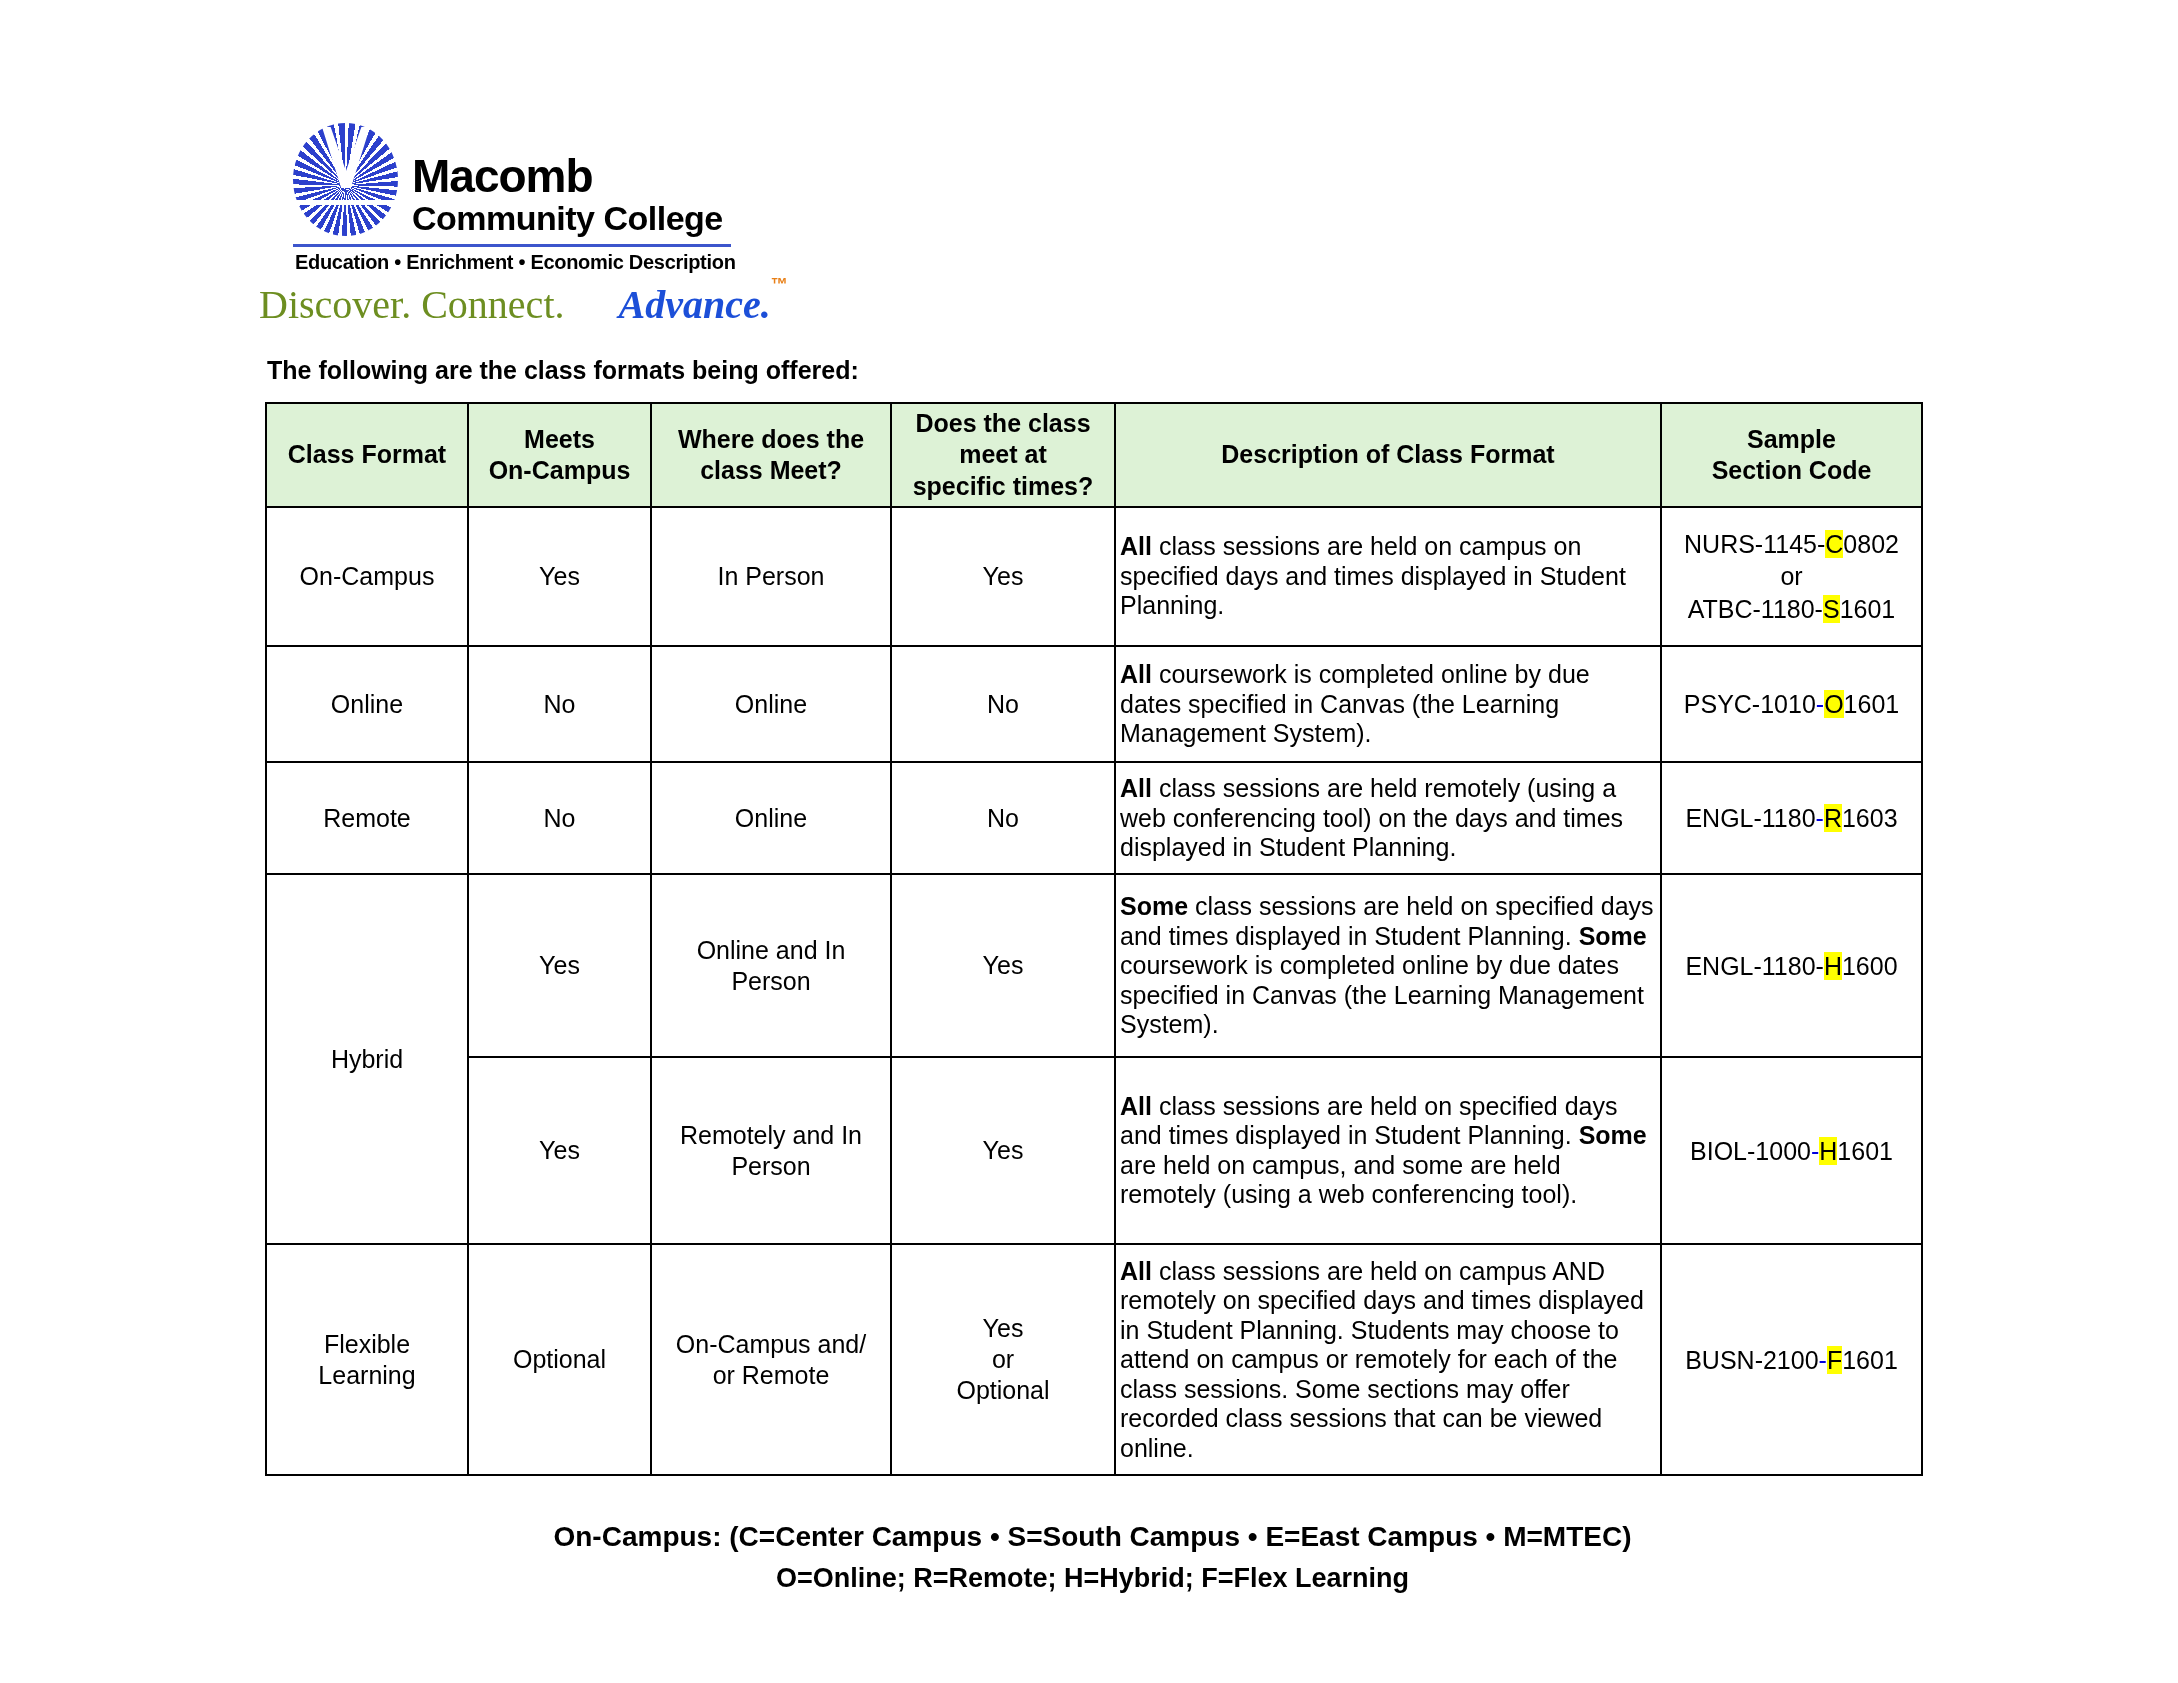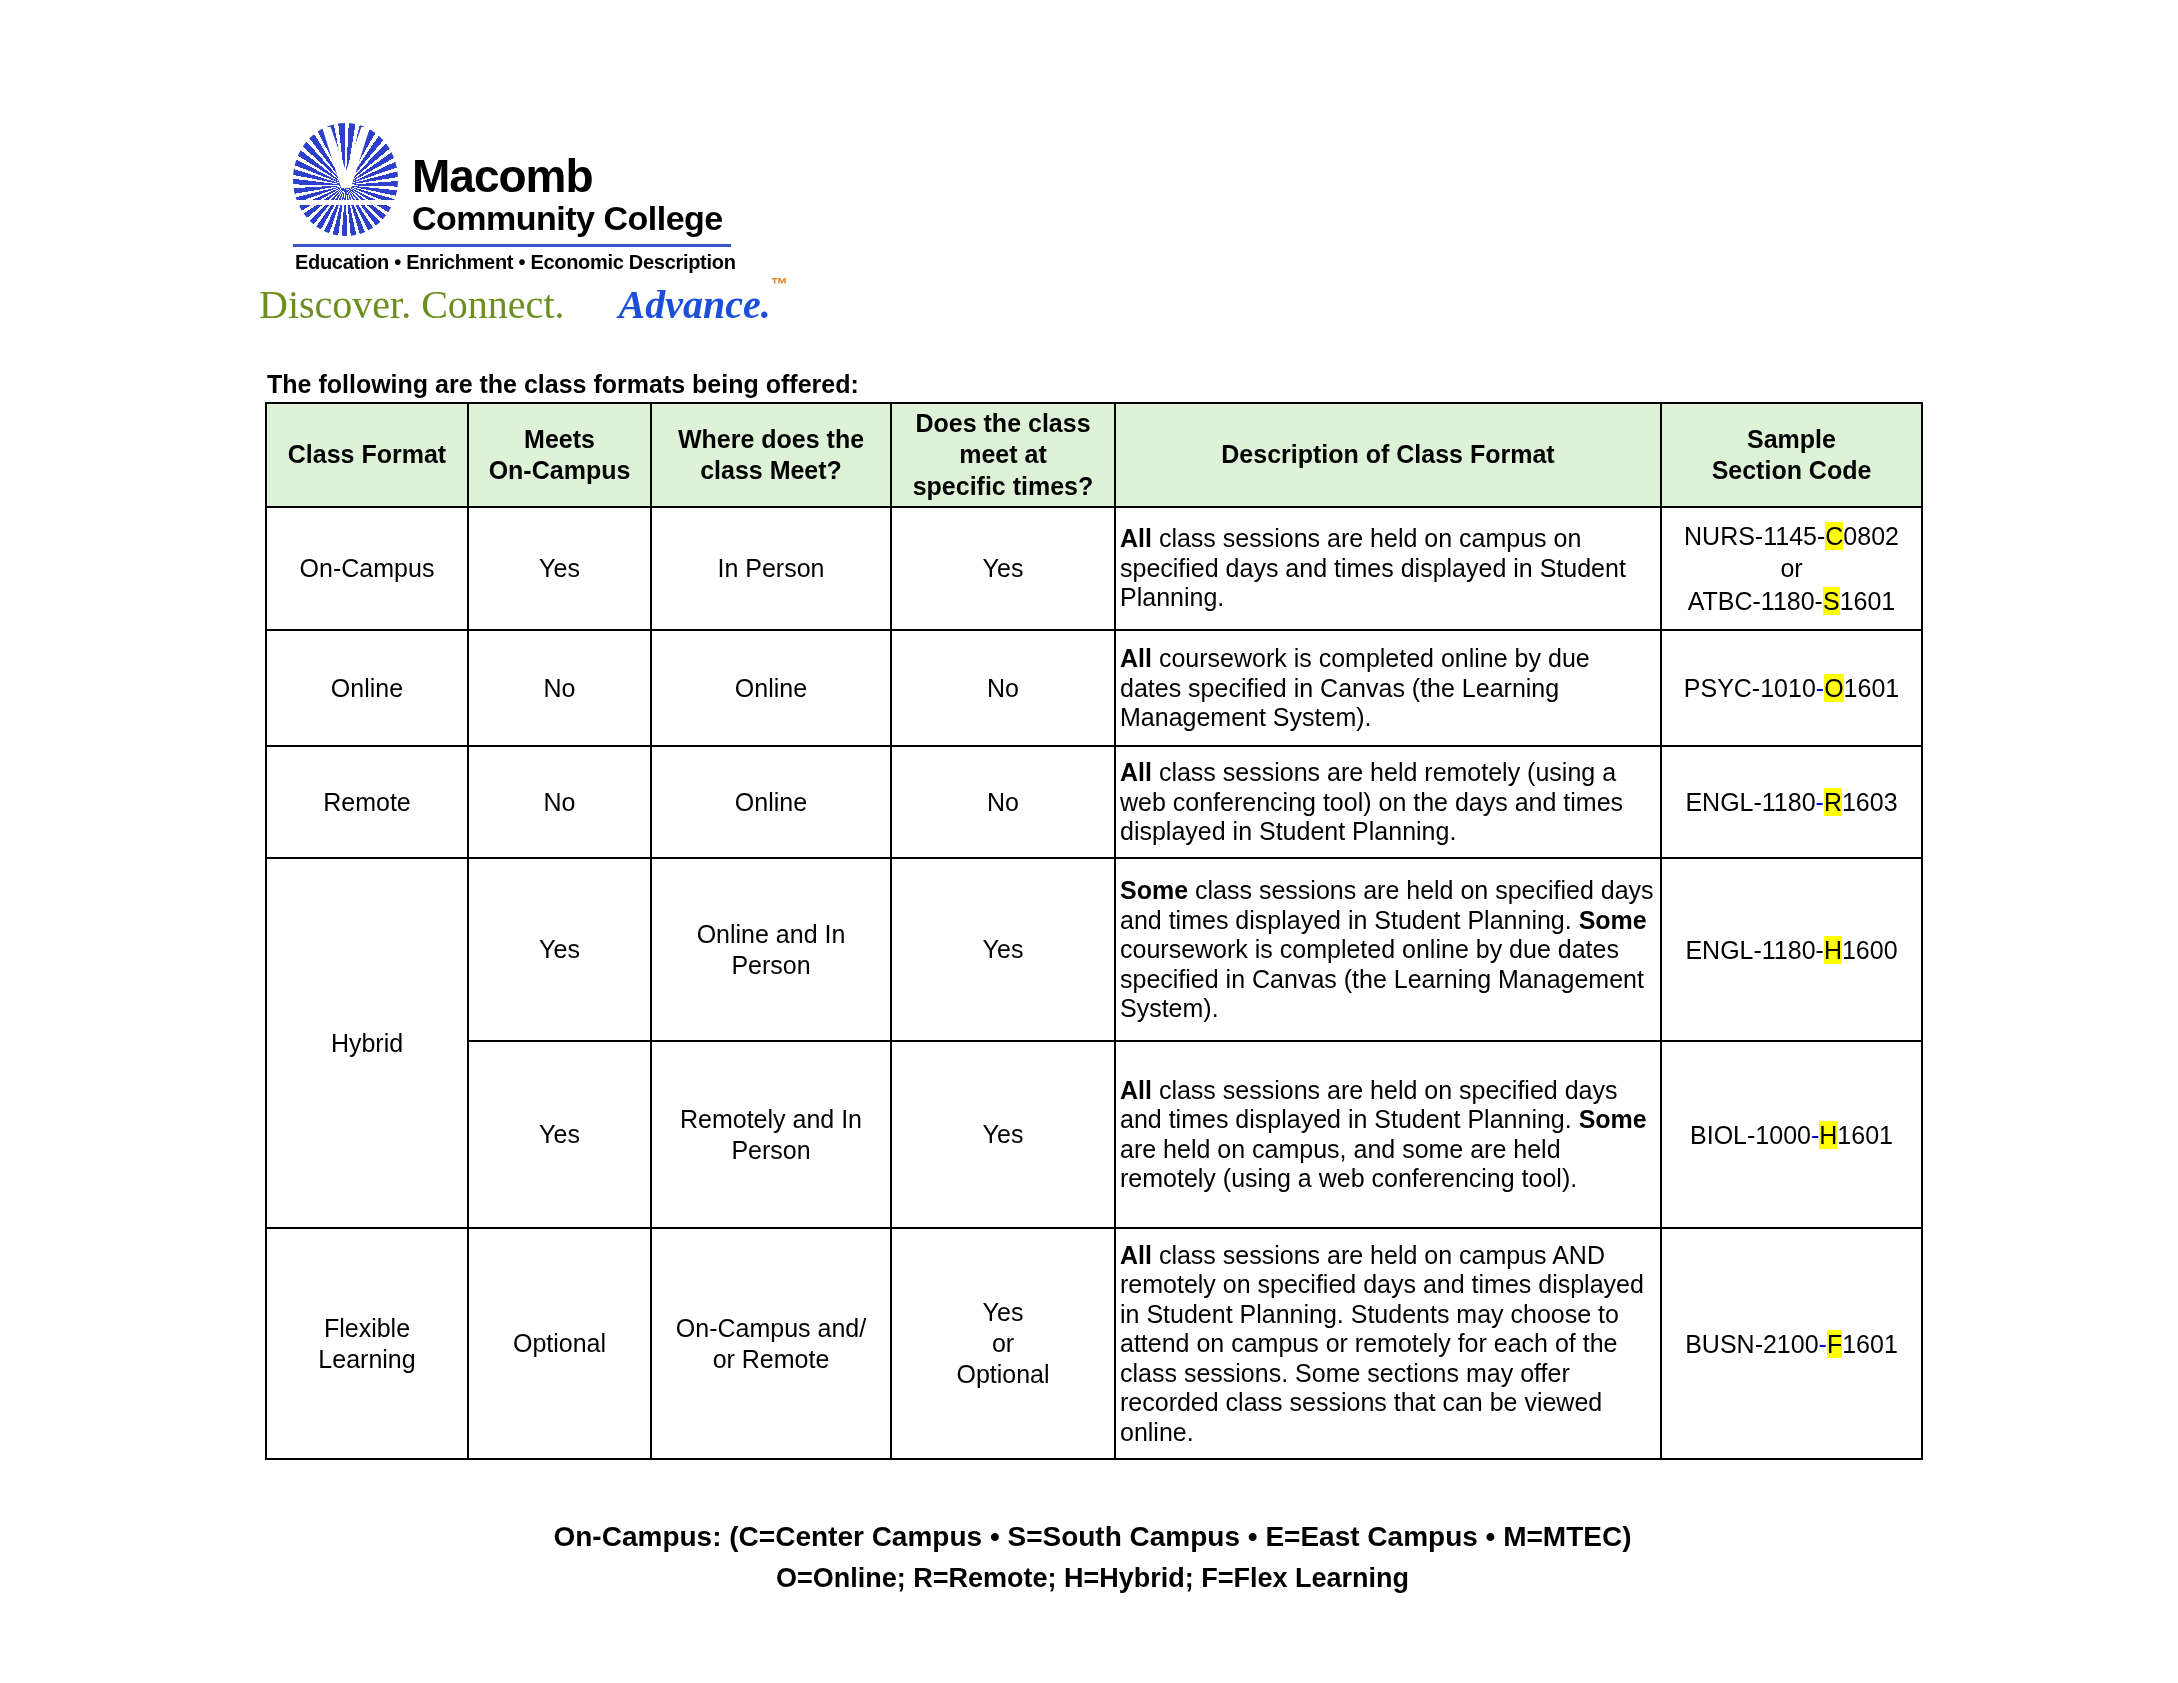--- a/index.html
+++ b/index.html
@@ -28,33 +28,33 @@
   .logo-rule { left:293px; top:244px; width:438px; height:3px; background:var(--rule-blue,#3c55cc); }
   .logo-motto { left:295px; top:251px; width:438px; font-weight:bold; font-size:20px; letter-spacing:-0.3px; white-space:nowrap; }
 
   
   .tagline { left:259px; top:275px; font-family:"Liberation Serif", serif; font-size:40px; white-space:nowrap; }
   .tagline .t-green { color:var(--tagline-green,#6d8e21); }
   .tagline .t-blue  { color:var(--tagline-blue,#1c4fd8); font-weight:bold; font-style:italic;margin-left:44px; }
   .tagline .tm { color:var(--tm-orange,#e87f16); font-size:17px; font-family:"Liberation Sans",sans-serif; vertical-align:28px; font-style:normal; font-weight:bold; }
 
   
-  .intro { left:267px; top:370px; font-weight:bold; font-size:25px; }
+  .intro { left:267px; top:356px; font-weight:bold; font-size:25px; }
 
   
   table.fmt { left:265px; top:402px; border-collapse:collapse; table-layout:fixed; }
   table.fmt th, table.fmt td { border:2px solid #000; }
   table.fmt th {
     background:var(--header-bg,#ddf2d6); font-weight:bold; font-size:25px;
     text-align:center; vertical-align:middle; line-height:1.25; padding:4px;
   }
   table.fmt td { font-size:25px; }
   td.c    { text-align:center; vertical-align:middle; line-height:1.25; padding:4px; }
   td.desc { text-align:left; vertical-align:middle; line-height:1.18; padding:6px 4px; }
-  td.code { text-align:center; vertical-align:middle; line-height:1.3; padding:12px; }
+  td.code { text-align:center; vertical-align:middle; line-height:1.3; padding:20px; }
   .b  { font-weight:bold; }
   .hl { background:var(--highlight,#ffff00); }
   .code-sep { color:var(--hyphen-blue,#0000dd); }
 
   
   .footnote { left:265px; top:1497px; width:1655px; text-align:center; font-weight:bold; font-size:28px;margin-top:24px; }
   .footnote .fn-line2 { margin-top:10px; font-size:27px; }
 </style>
 </head>
 <body>

